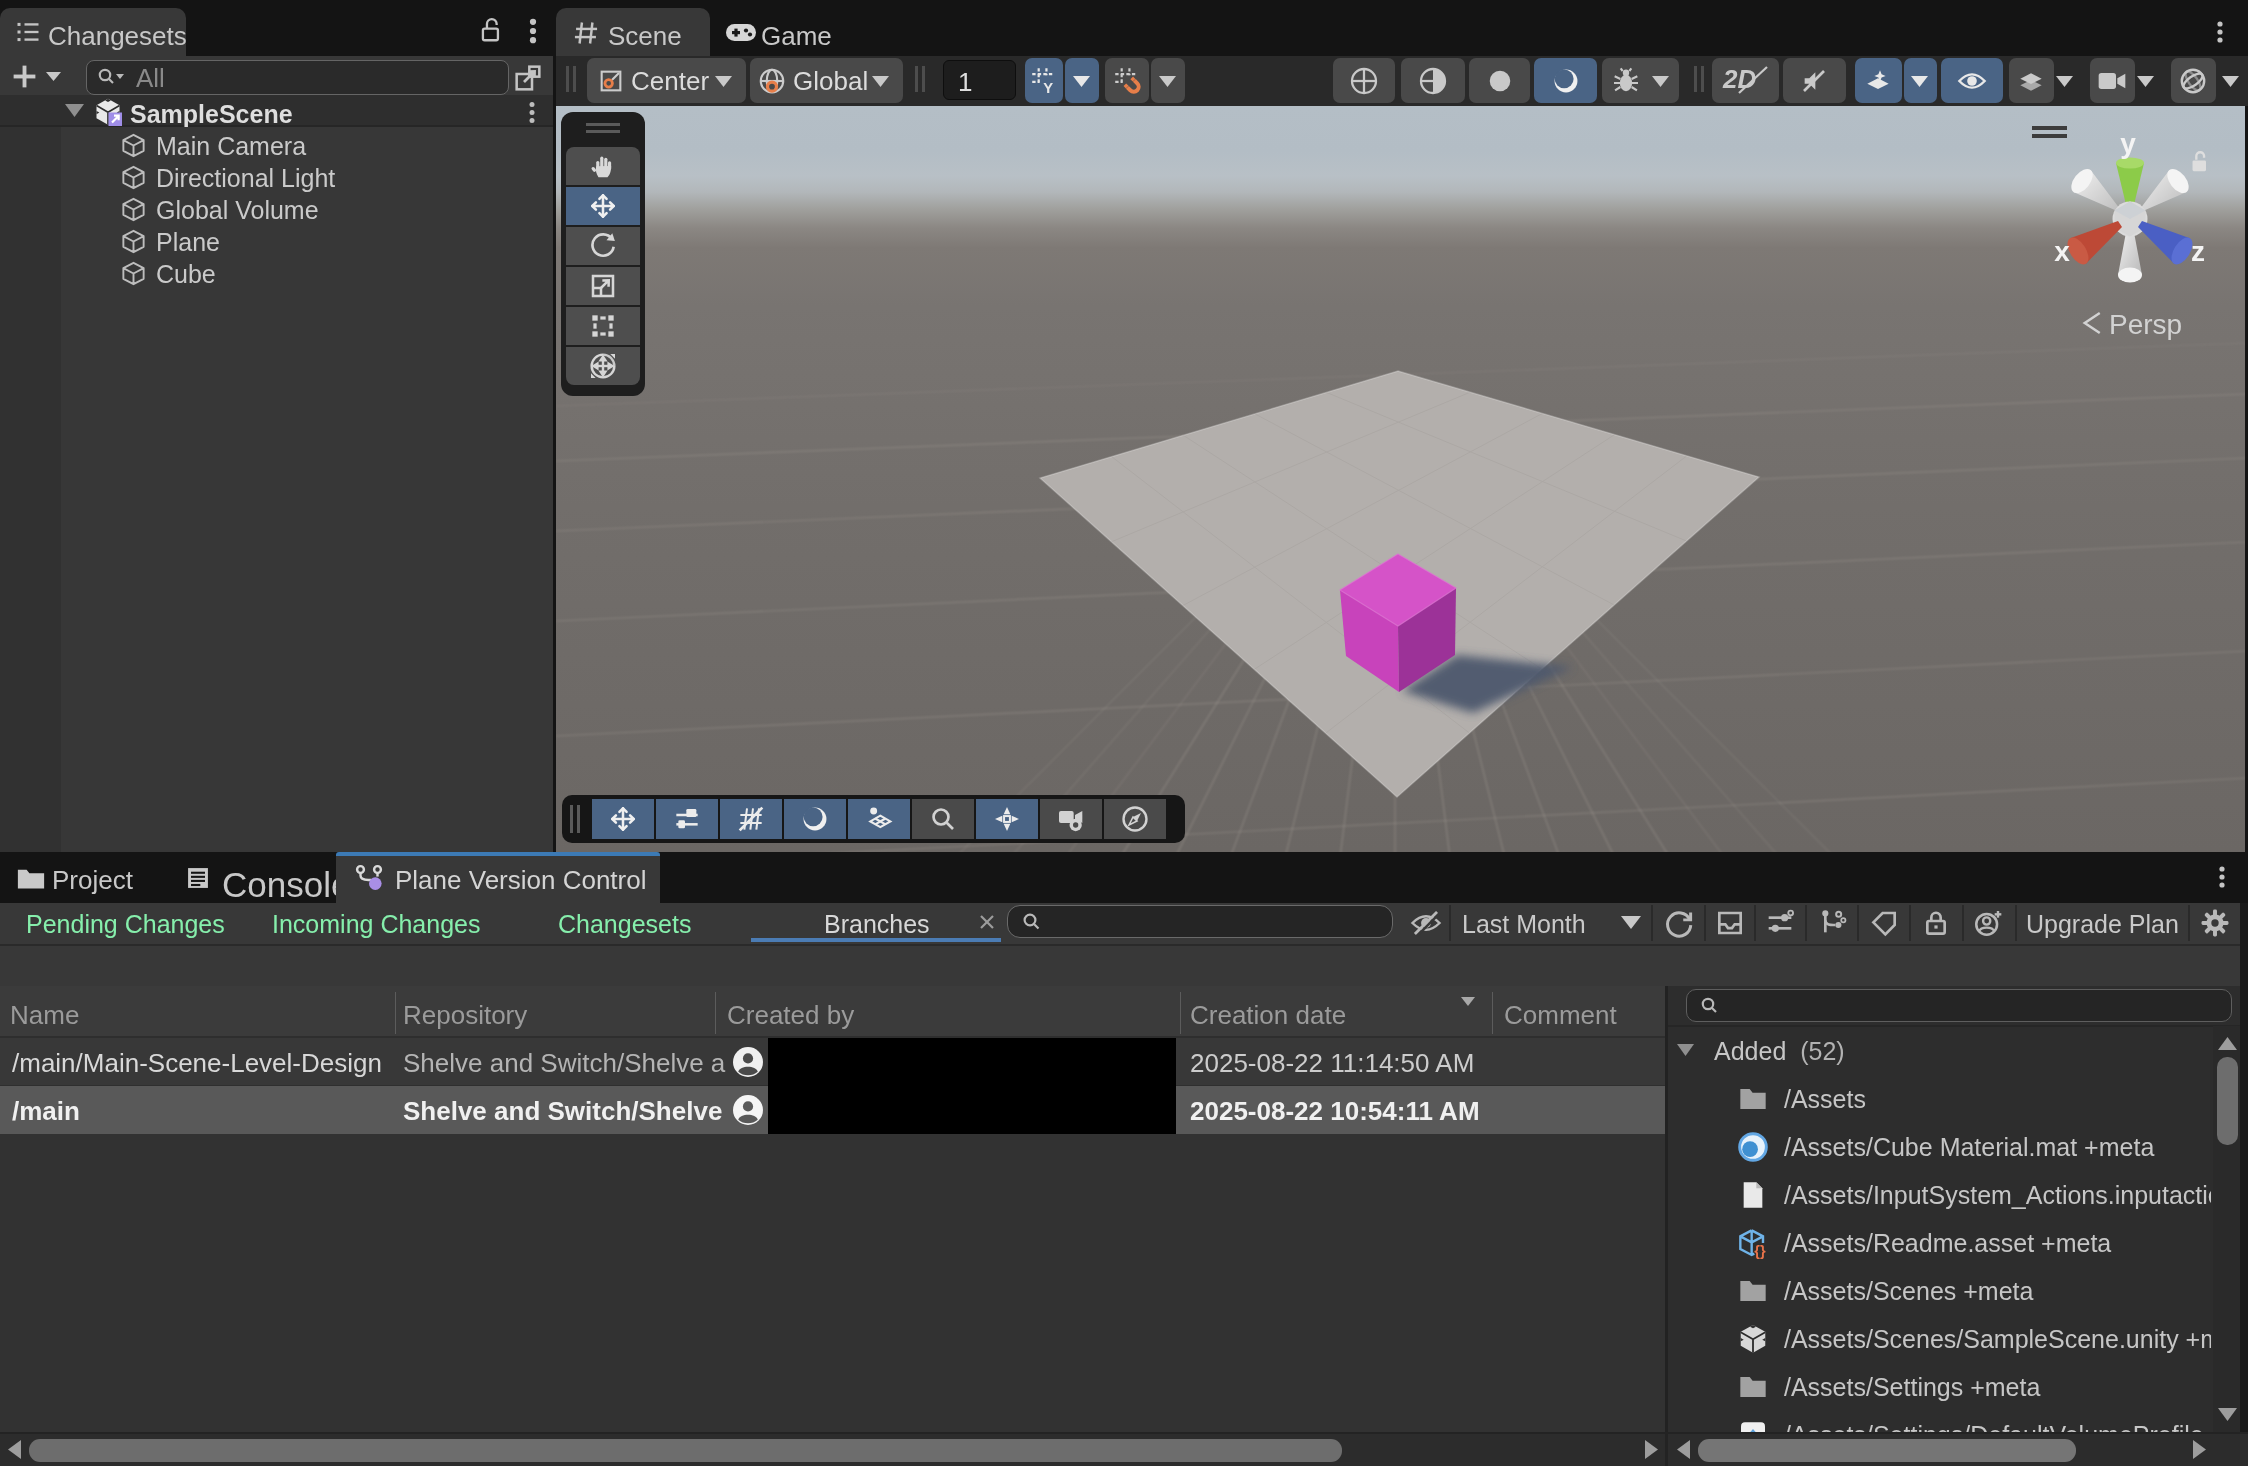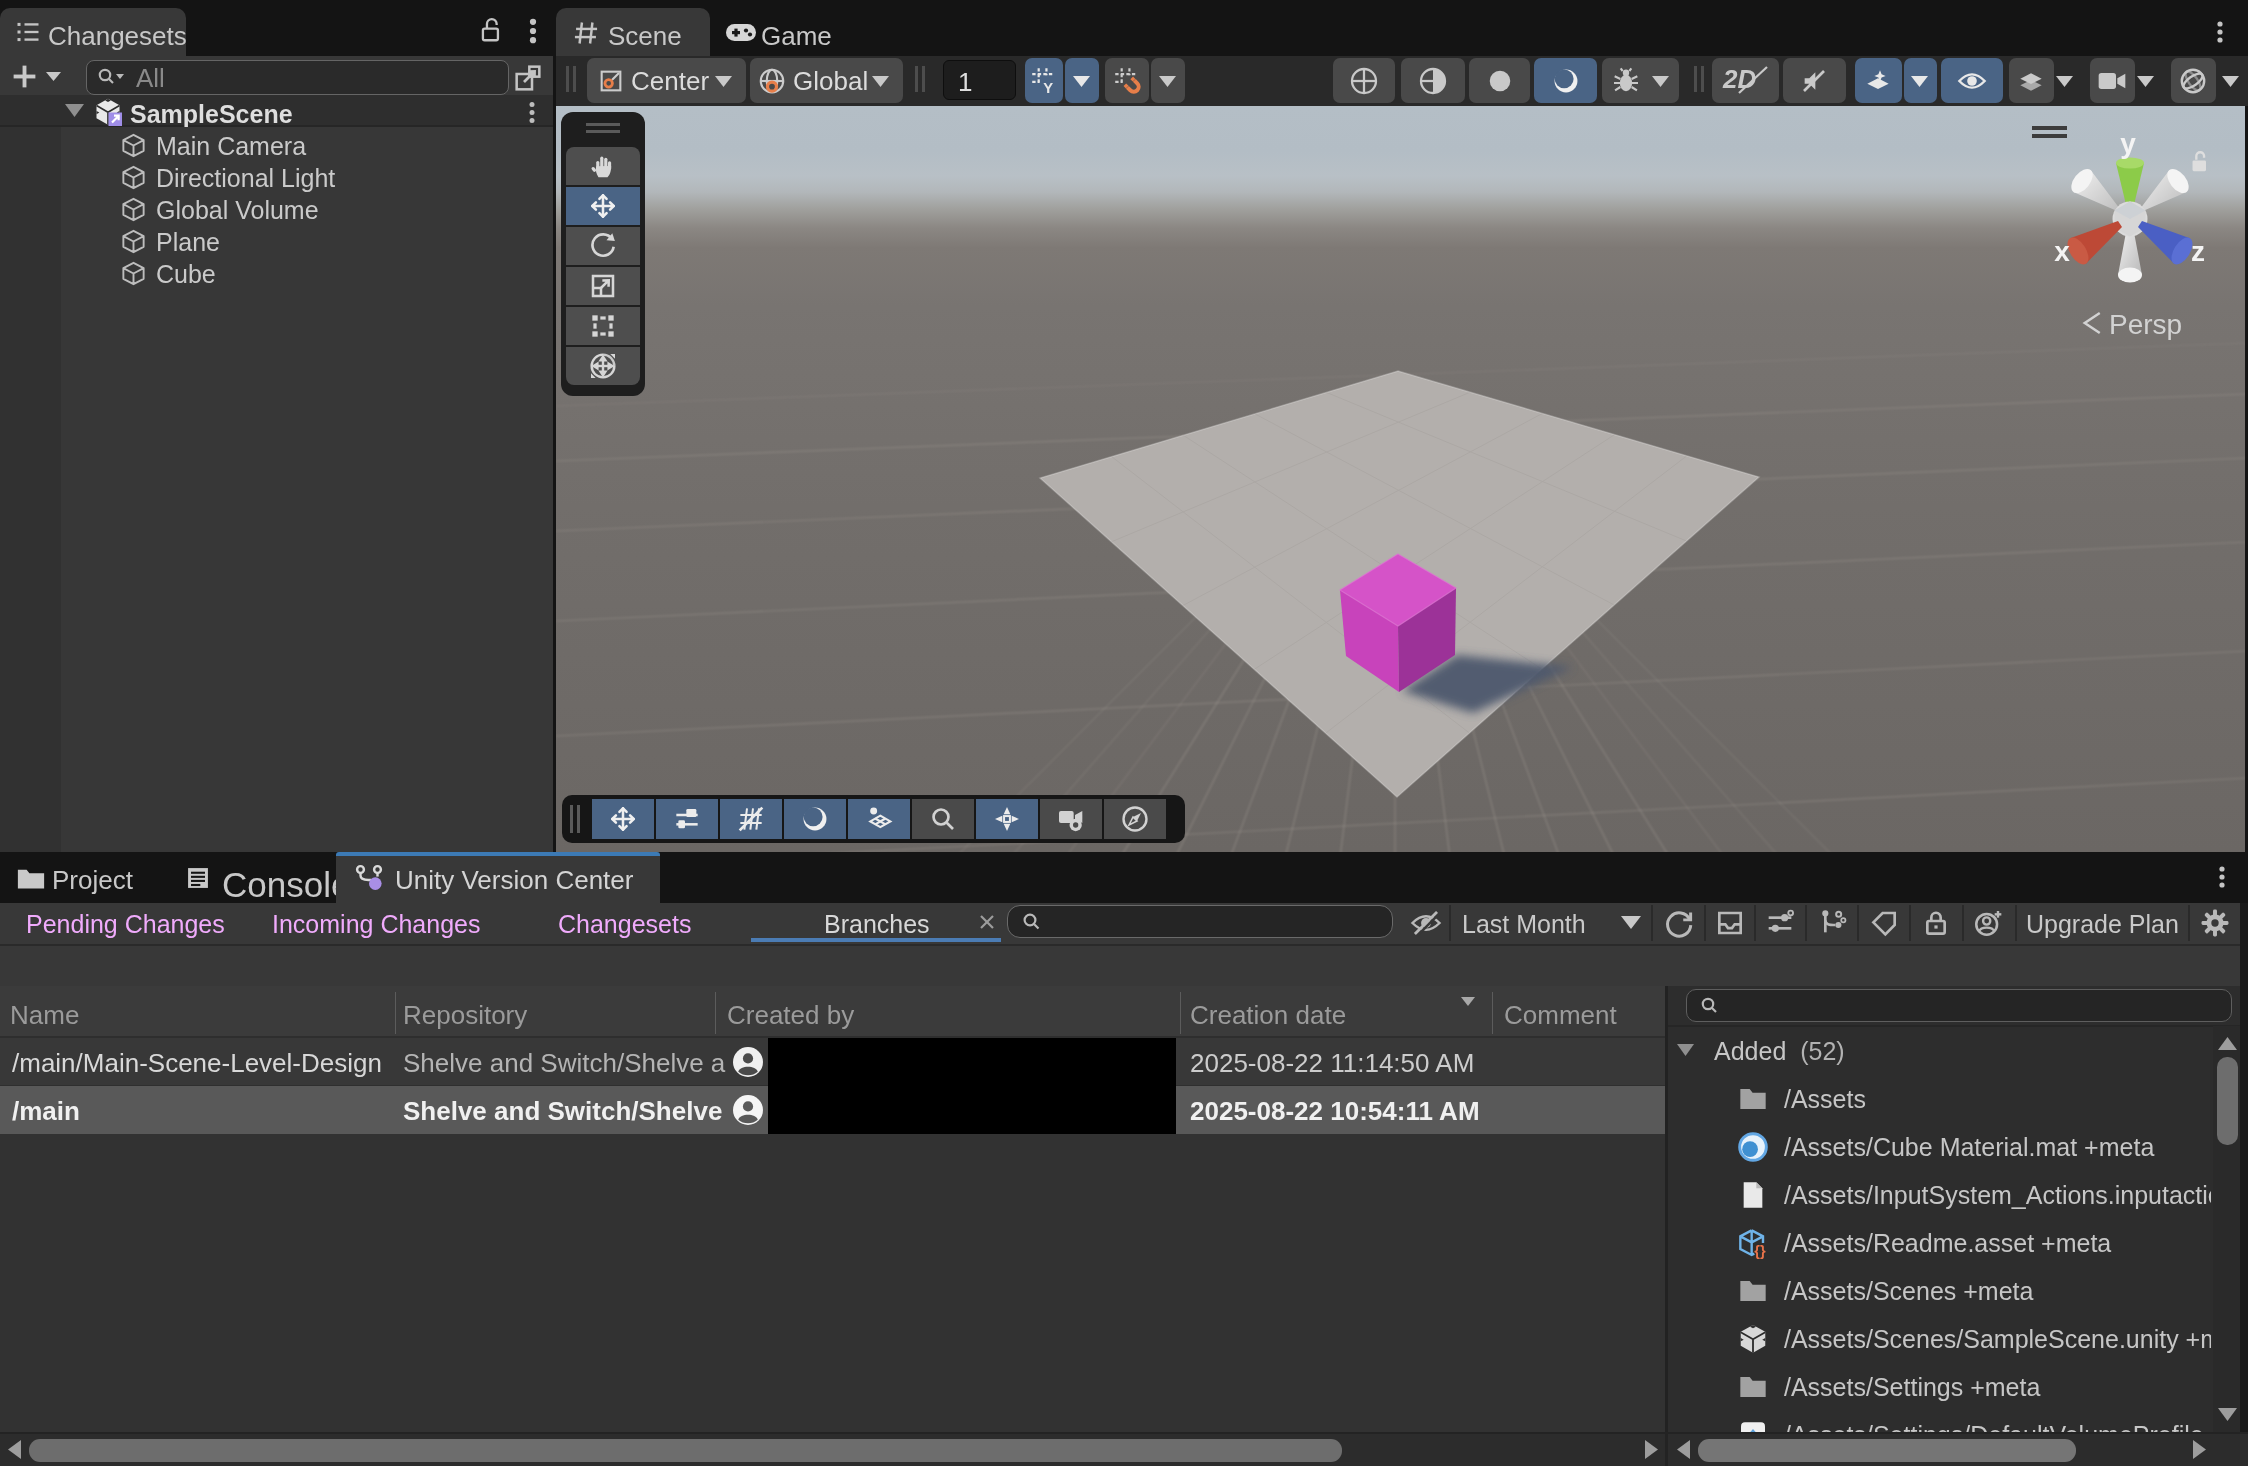--- a/index.html
+++ b/index.html
@@ -5,21 +5,21 @@
 html,body{margin:0;padding:0;background:#000;}
 #root{position:relative;width:2248px;height:1466px;overflow:hidden;background:#383838;
   font-family:"Liberation Sans",sans-serif;-webkit-font-smoothing:antialiased;}
 .abs{position:absolute;}
 .txt{color:#c8c8c8;white-space:nowrap;font-size:26px;}
 .rowtxt{font-size:25px;color:#cacaca;white-space:nowrap;}
 .cubeoutline{fill:none;stroke:#bdbdbd;stroke-width:1.7;stroke-linejoin:round;}
 .tbtn{height:45px;background:#494949;border-radius:7px;}
 .bbtn{height:45px;background:#4a6485;border-radius:7px;}
 .btntxt{font-size:26px;color:#dcdcdc;top:67px;white-space:nowrap;}
-.stxt{font-size:25px;color:#f0abfc;white-space:nowrap;}
+.stxt{font-size:25px;color:#86efac;white-space:nowrap;}
 .htxt{font-size:26px;color:#9b9b9b;white-space:nowrap;}
 .ttxt{font-size:25px;color:#c6c6c6;white-space:nowrap;}
 .tico{width:32px;height:32px;}
 svg{display:block;}
 </style>
 </head>
 <body>
 <div id="root">
 
 <div class="abs" style="left:0;top:0;width:2248px;height:56px;background:#141414;"></div>
@@ -601,21 +601,21 @@
 <div class="abs" style="left:336px;top:852px;width:324px;height:51px;background:#383838;border-top:4px solid #3c7ab5;box-sizing:border-box;border-radius:3px 3px 0 0;"></div>
 <svg class="abs" style="left:352px;top:862px;" width="34" height="34" viewBox="0 0 28 28">
       <g fill="none" stroke="#dadada" stroke-width="2">
         <circle cx="7" cy="6.2" r="2.8"></circle>
         <circle cx="21" cy="6.2" r="2.8"></circle>
         <path d="M7 9 v2.2 c0 3.4 3.4 3.6 6.5 3.6 h2.5"></path>
         <path d="M21 9 v3"></path>
       </g>
       <circle cx="19.2" cy="17.8" r="5.2" fill="#a98ee6"></circle>
     </svg>
-<div class="abs" style="left:395px;top:865px;font-size:26px;color:#d4d4d4;white-space:nowrap;">Unity Version Center</div>
+<div class="abs" style="left:395px;top:865px;font-size:26px;color:#d4d4d4;white-space:nowrap;">Plane Version Control</div>
 <svg class="abs" style="left:2212px;top:862px;" width="20" height="30" viewBox="0 0 20 26">
       <g fill="#c4c4c4">
         <circle cx="10" cy="5" r="2.6"></circle>
         <circle cx="10" cy="13" r="2.6"></circle>
         <circle cx="10" cy="21" r="2.6"></circle>
       </g>
     </svg>
 
 <div class="abs" style="left:0;top:903px;width:2248px;height:42px;background:#383838;"></div>
 <div class="abs" style="left:0;top:944px;width:2248px;height:2px;background:#2a2a2a;"></div>

